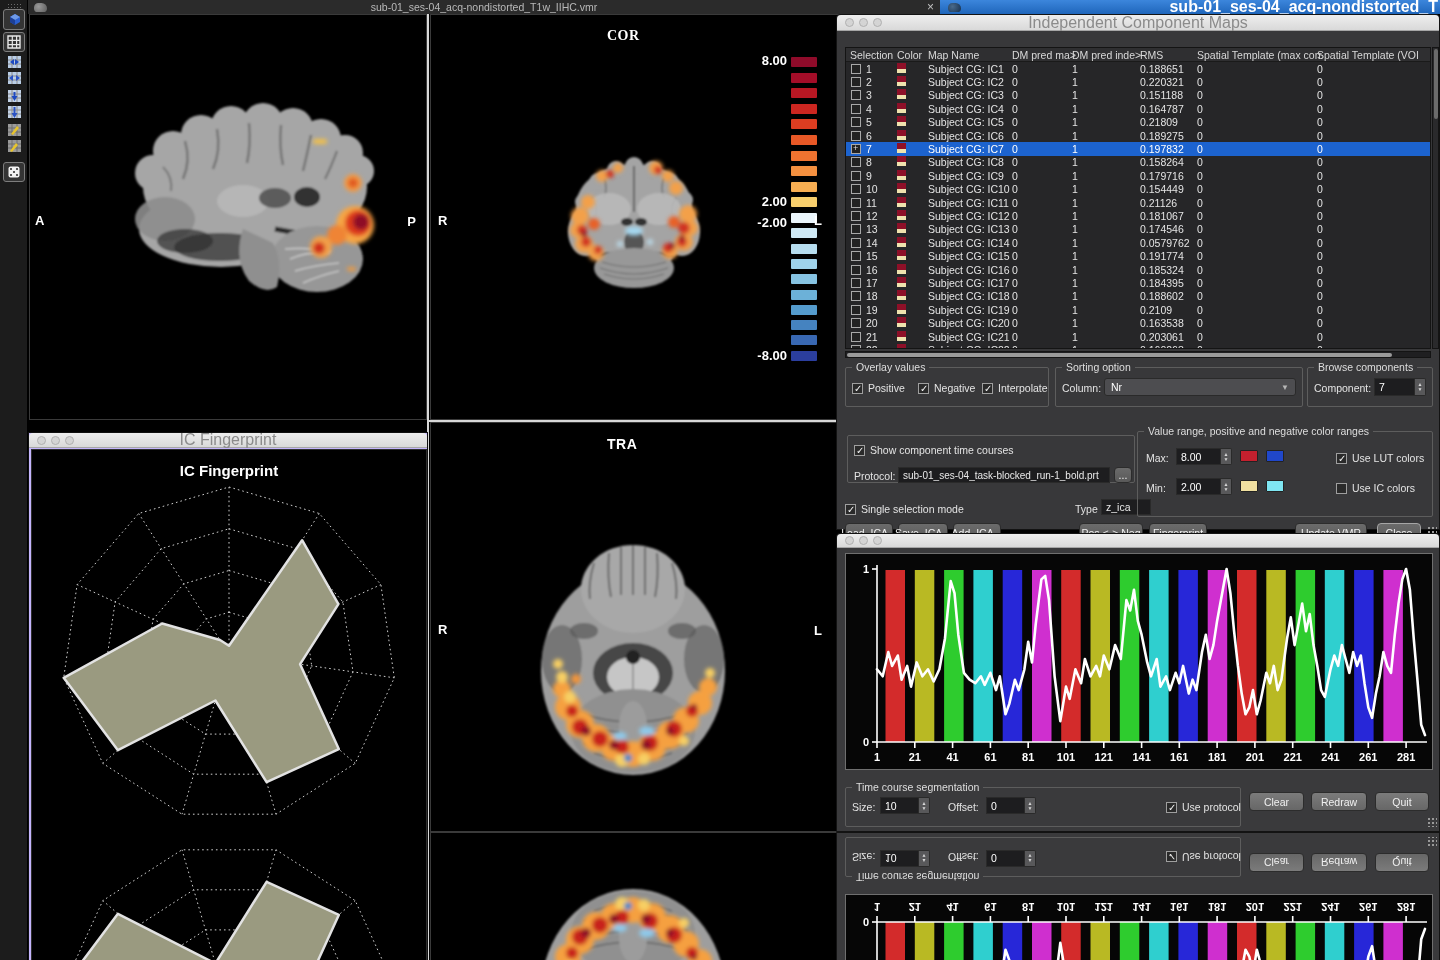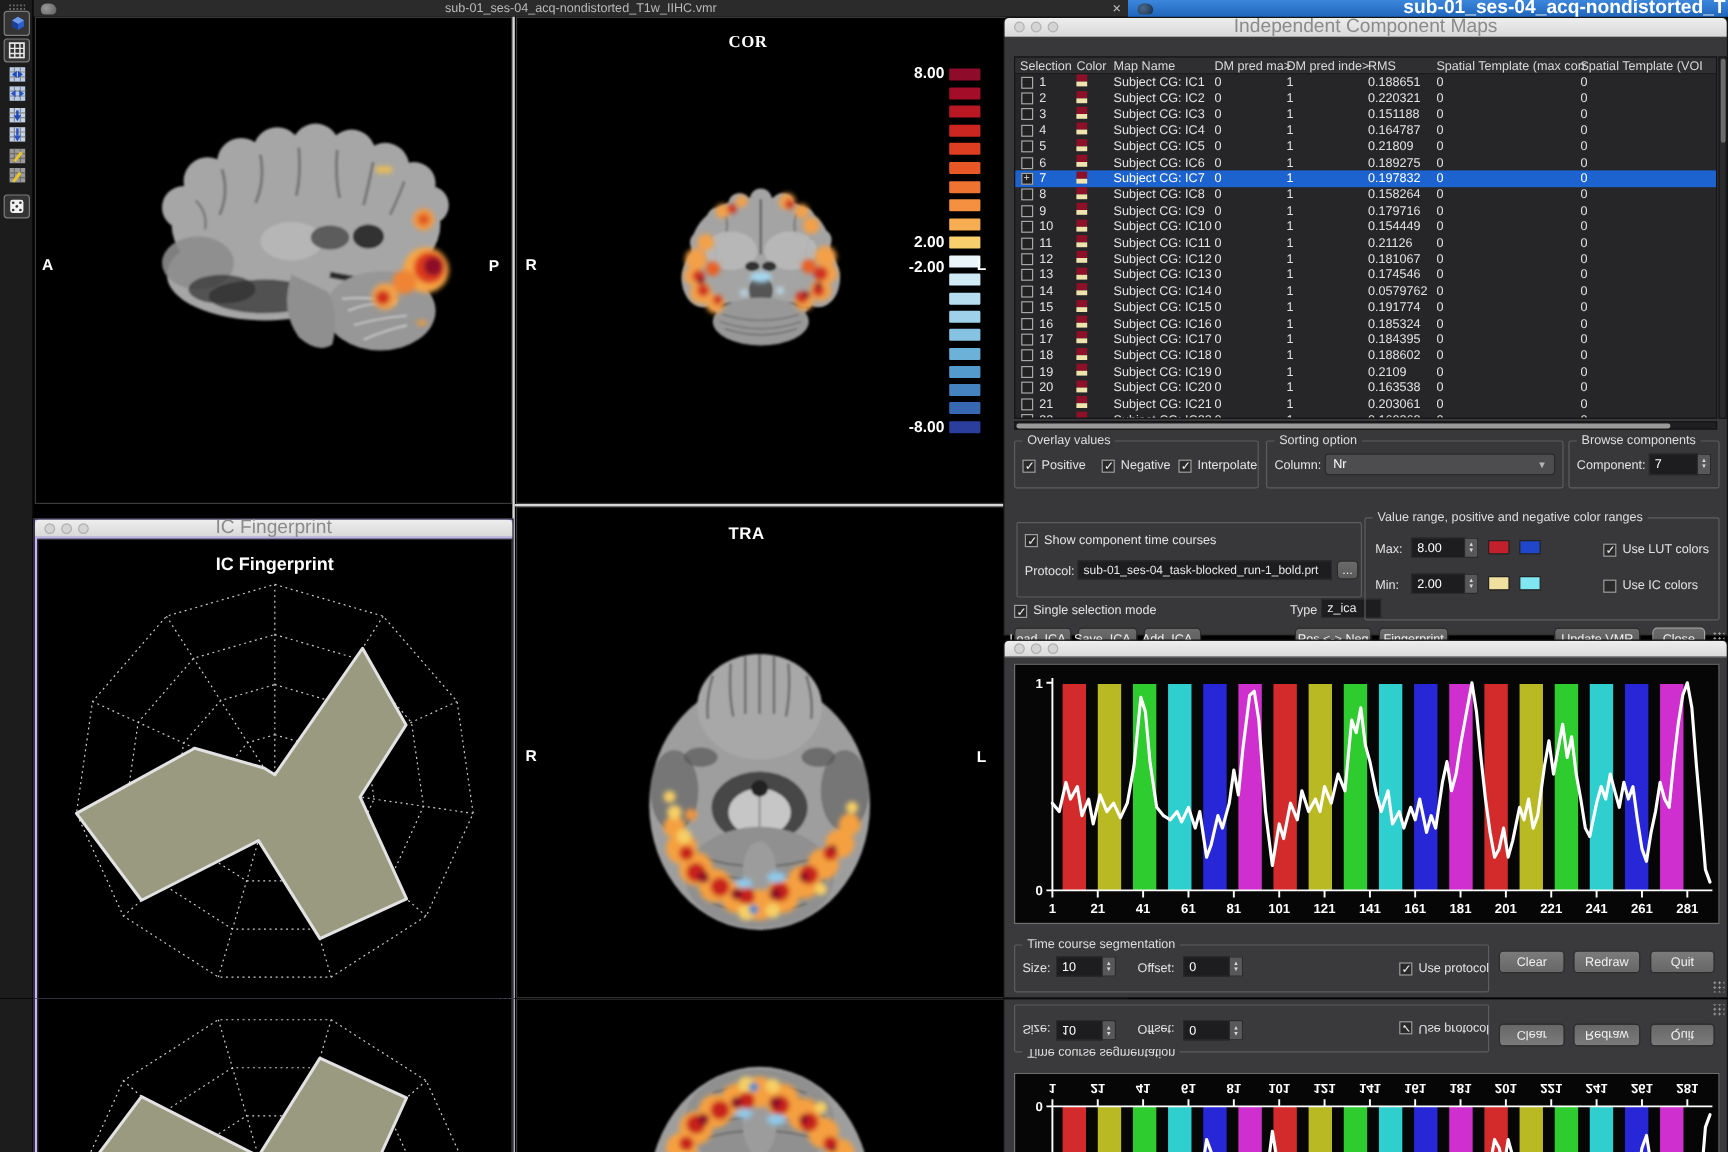--- a/index.html
+++ b/index.html
@@ -790,21 +790,21 @@
         <span class="gb-label">Browse components</span>
         <div class="ckrow" style="left:6px;top:14px;">
               <span>Component:</span>
             </div>
         <div class="spin" style="left:66px;top:10px;width:52px;height:18px;">
           <span class="val">7</span>
               <span class="arrows">▲<br>▼</span>
         </div>
       </div>
 
-      <div class="gbox" style="left:10px;top:404px;width:288px;height:63px;">
+      <div class="gbox" style="left:10px;top:404px;width:288px;height:48px;">
         <div class="ckrow" style="left:6px;top:8px;">
               <span class="cbk on"></span>
               <span>Show component time courses</span>
             </div>
         <div class="ckrow" style="left:6px;top:34px;">
               <span>Protocol:</span>
             </div>
         <div class="field" style="left:50px;top:31px;width:212px;height:16px;font-size:10px;">sub-01_ses-04_task-blocked_run-1_bold.prt</div>
         <div class="btn" style="left:266px;top:31px;width:18px;height:16px;">...</div>
       </div>

